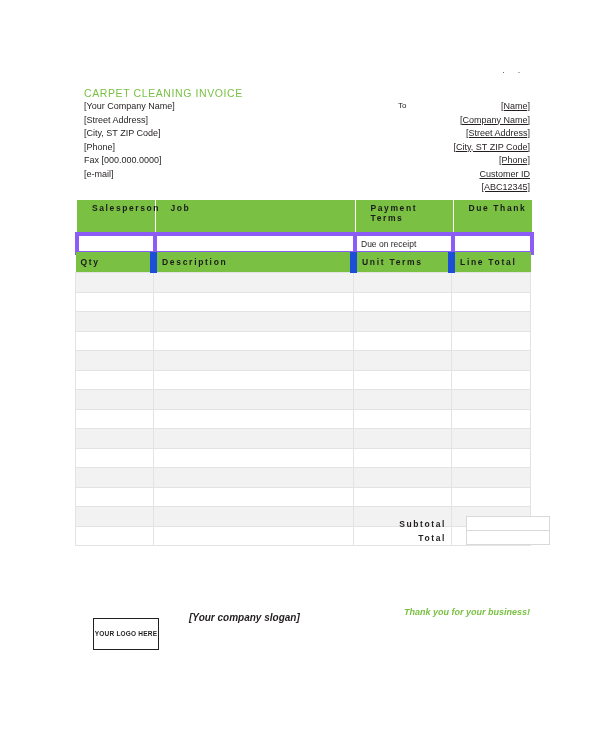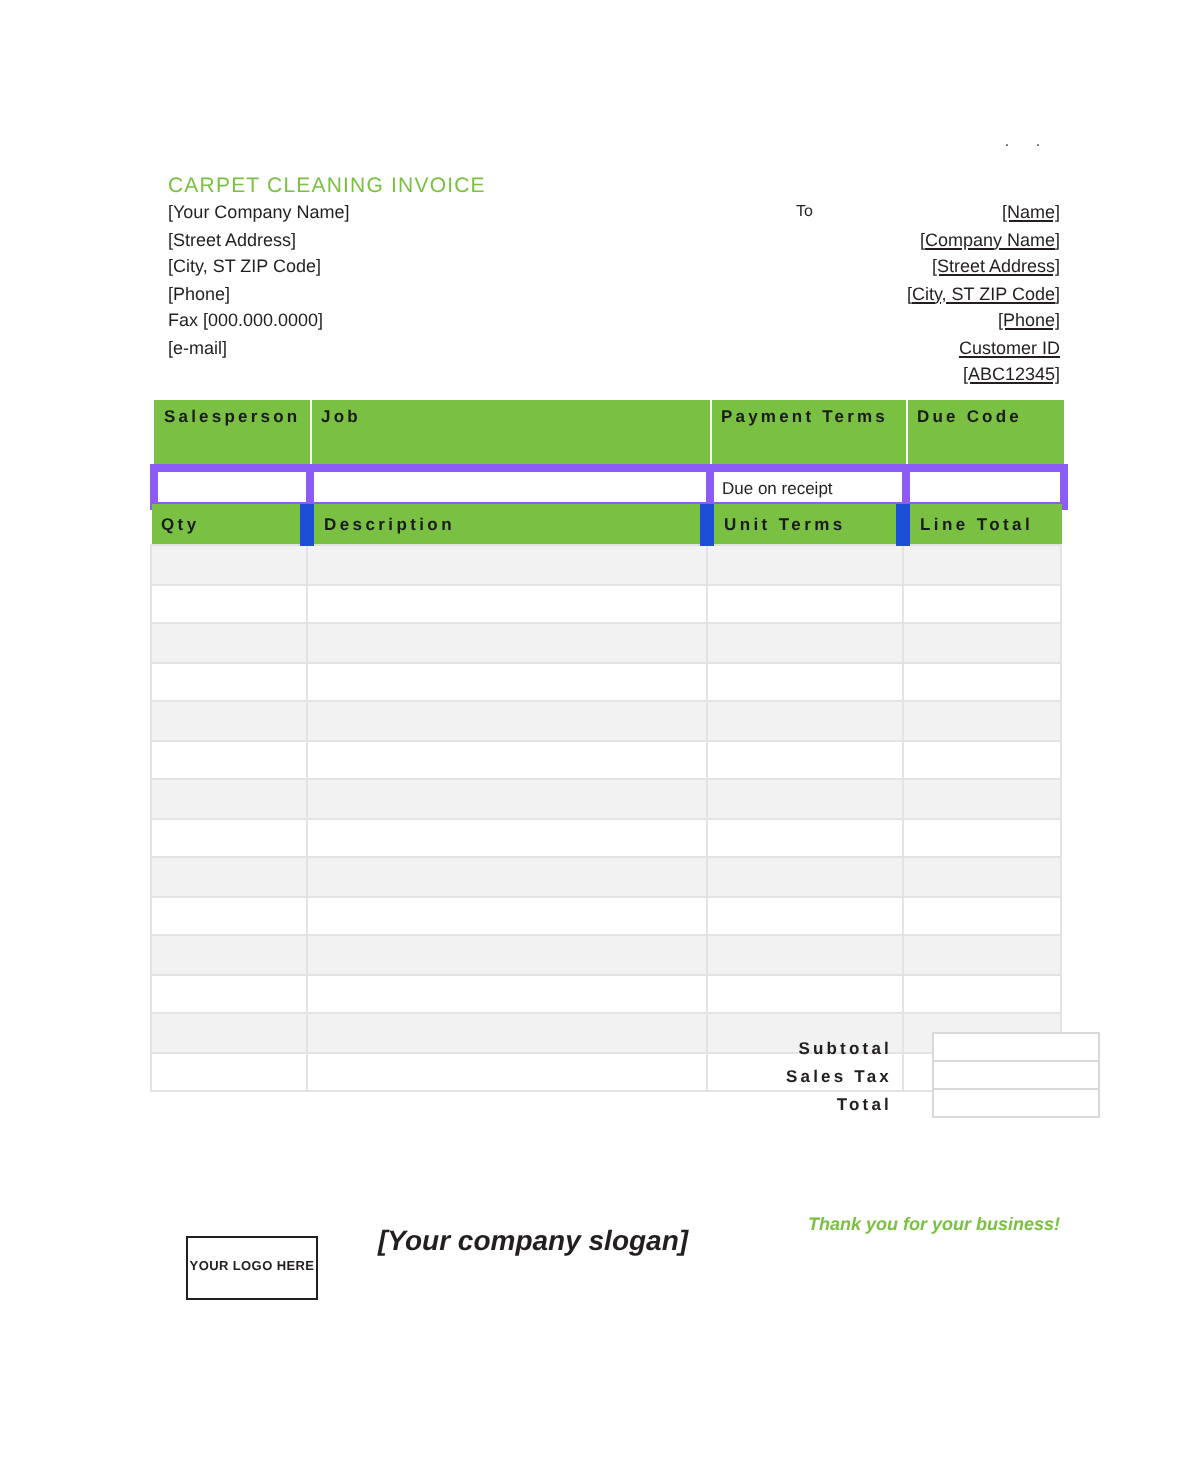--- a/index.html
+++ b/index.html
@@ -98,21 +98,21 @@
     width: 455px;
   }
   .tbl-top th {
     background: #7ac143;
     color: #1b1b1b;
     font-size: 8.5px;
     letter-spacing: 1.6px;
     font-weight: bold;
     text-align: left;
     vertical-align: top;
-    padding: 3px 4px 4px 5px;
+    padding: 3px 4px 4px 15px;
     border-right: 1px solid #ffffff;
     height: 25px;
   }
   .tbl-top th:last-child { border-right: none; }
   .tbl-top td {
     background: #ffffff;
     border: 4px solid #8b5cf6;
     height: 13px;
     font-size: 8.5px;
     color: #231f20;
@@ -191,21 +191,21 @@
     font-style: italic;
     font-weight: bold;
     text-align: left;
     white-space: nowrap;
   }
 
   .slogan {
     position: absolute;
     left: 165px;
     top: 612px;
-    font-size: 14px;
+    font-size: 10px;
     font-style: italic;
     font-weight: bold;
     color: #231f20;
     white-space: nowrap;
     padding-left: 24px;
   }
 
   .logo-box {
     position: absolute;
     left: 93px;
@@ -262,21 +262,21 @@
         <col style="width:78px">
         <col style="width:200px">
         <col style="width:98px">
         <col style="width:79px">
       </colgroup>
       <tbody>
           <tr>
         <th>Salesperson</th>
         <th>Job</th>
         <th>Payment Terms</th>
-        <th>Due Code</th>
+        <th>Due Thank</th>
       </tr>
       <tr>
         <td></td>
         <td></td>
         <td>Due on receipt</td>
         <td></td>
       </tr>
     </tbody>
       </table>
 
@@ -383,24 +383,20 @@
         </tbody>
     </table>
 
     <table class="tbl-totals">
       <tbody>
           <tr>
         <td class="lbl">Subtotal</td>
         <td class="val"></td>
       </tr>
       <tr>
-        <td class="lbl">Sales Tax</td>
-        <td class="val"></td>
-      </tr>
-      <tr>
         <td class="lbl">Total</td>
         <td class="val"></td>
       </tr>
     </tbody>
       </table>
 
     <div class="thanks">Thank you for your business!</div>
 
     <div class="slogan">[Your company slogan]</div>
 

